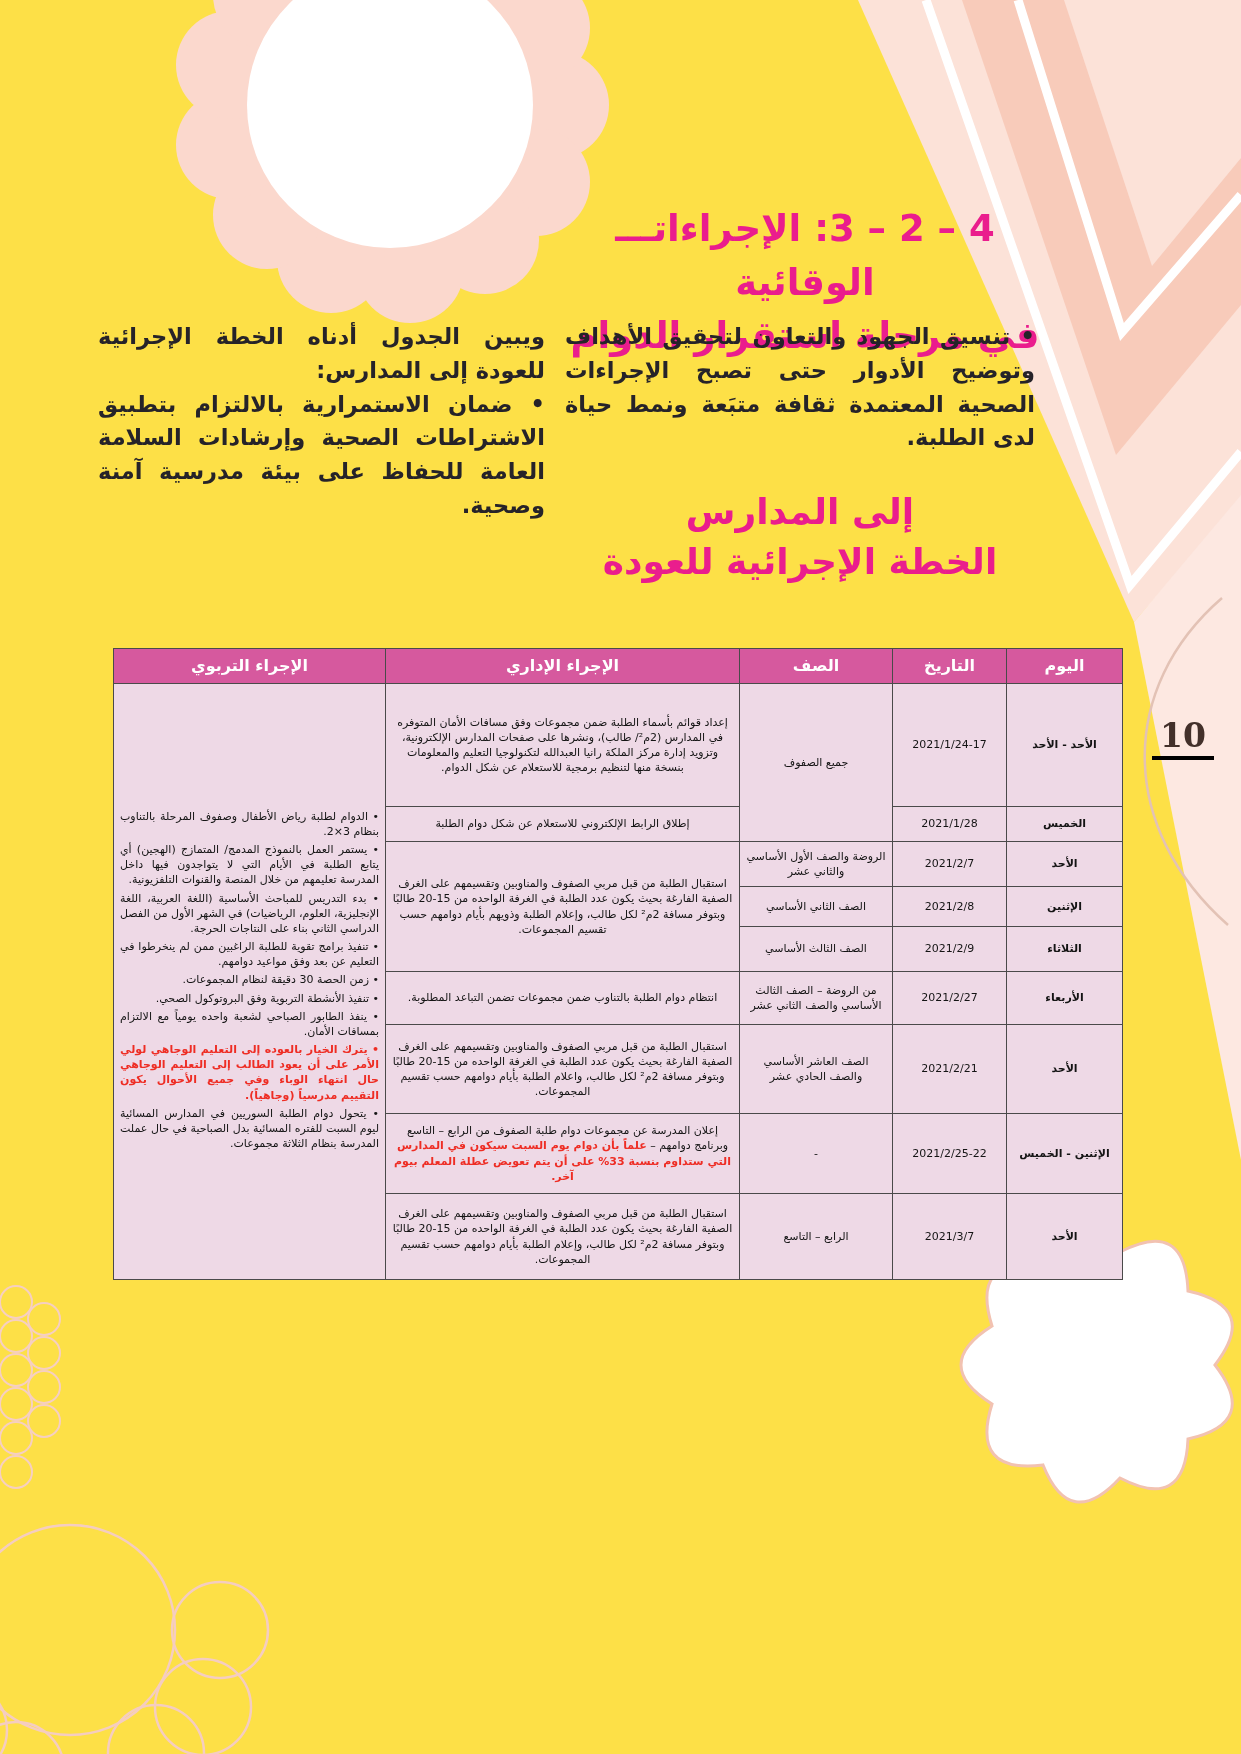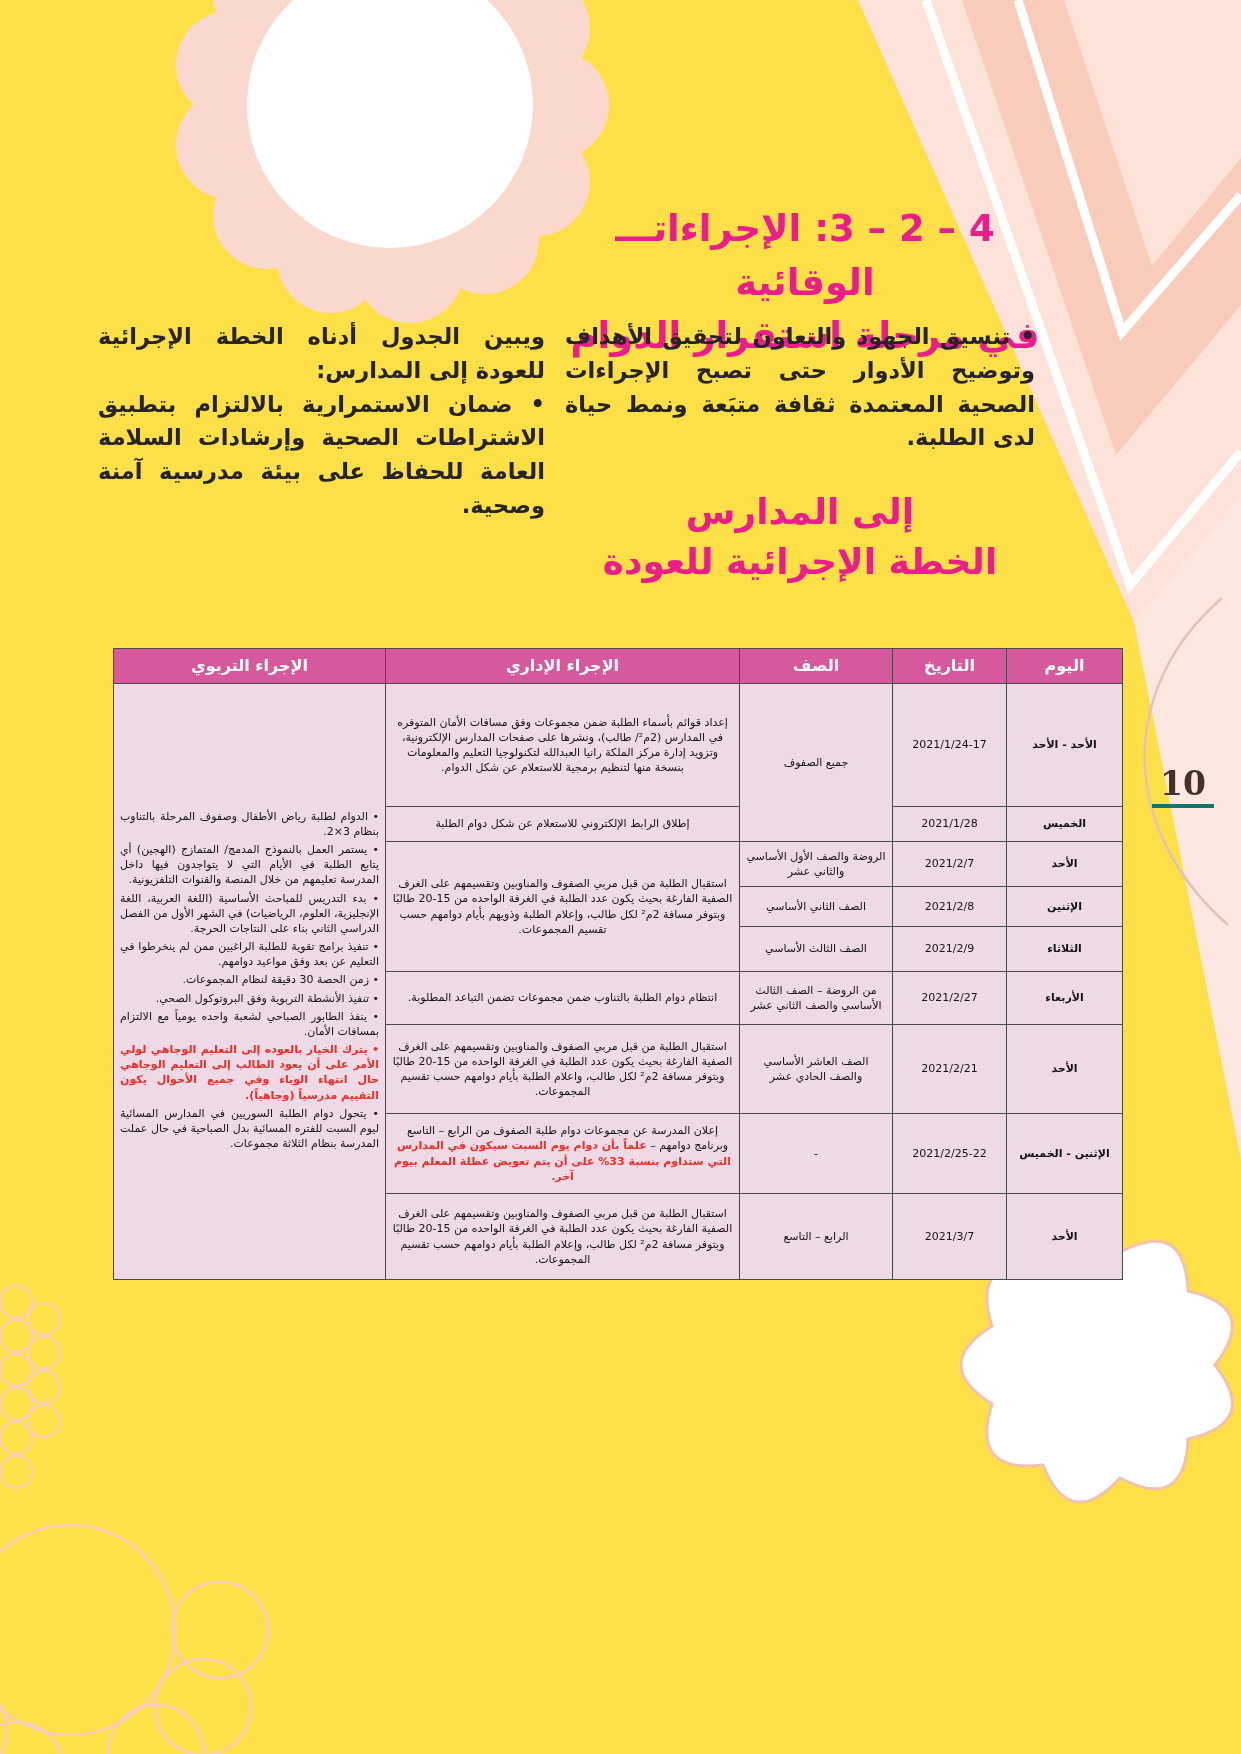--- a/index.html
+++ b/index.html
@@ -61,21 +61,21 @@
     text-align:right;vertical-align:top;
     padding:8px 9px 8px 6px;font-size:14.6px;line-height:1.42;
   }
   td.edu p{margin:0 0 3px 0;text-align:justify;text-justify:inter-word;}
   .red{color:#ee2d24;font-weight:bold;}
 
   .page-num{
     position:absolute;top:716px;left:1152px;width:62px;
     text-align:center;
     font-family:"DejaVu Serif",serif;font-weight:bold;font-size:33px;
-    color:#43302a;border-bottom:4px solid #0f766e;padding-bottom:1px;margin-top:48px;
+    color:#43302a;border-bottom:4px solid #000000;padding-bottom:1px;
   }
 </style>
 </head>
 <body>
 
 <div id="page">
 
   <svg class="deco-svg" width="1241" height="1754" viewBox="0 0 1241 1754">
 
     <g fill="#fbd8cd">

